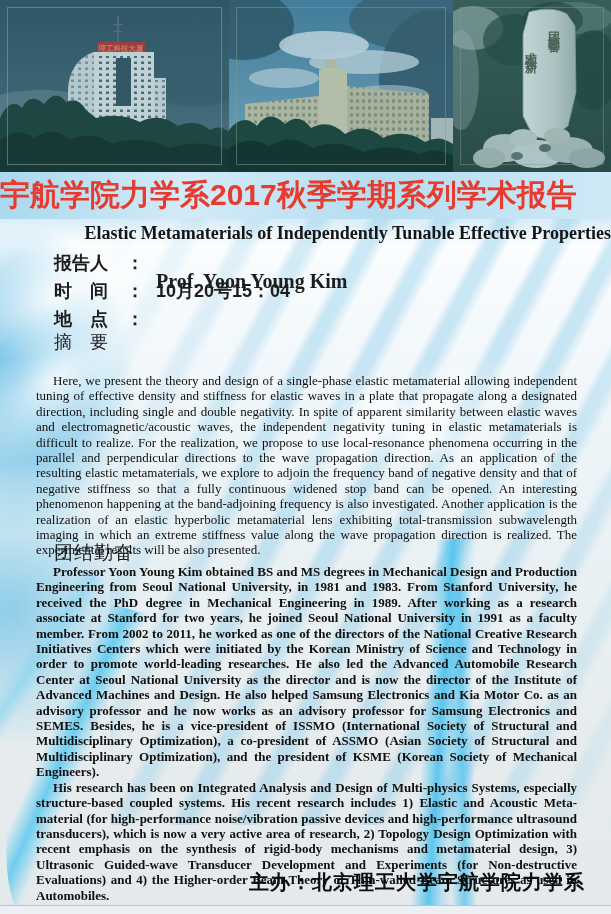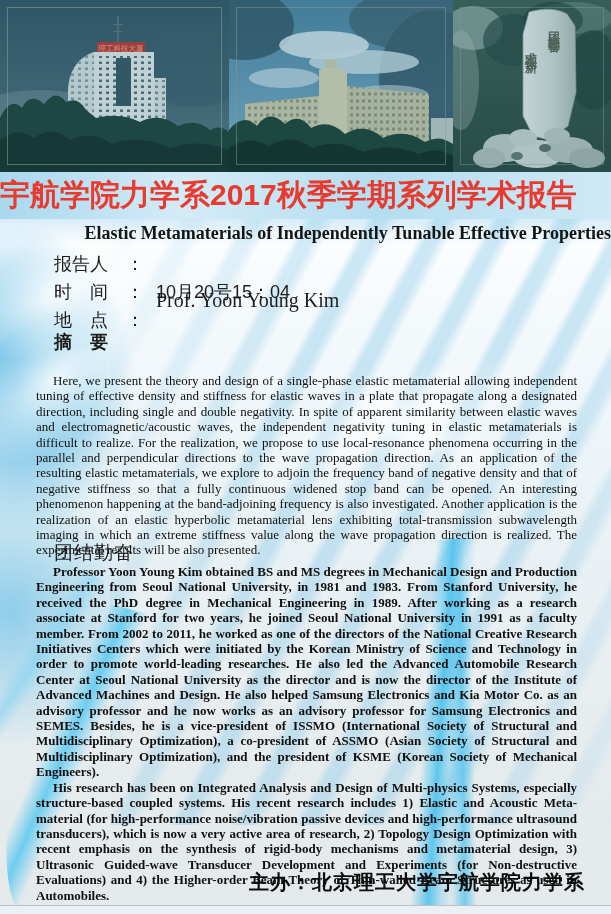--- a/index.html
+++ b/index.html
@@ -53,26 +53,26 @@
   .mon-col.left{left:69px;top:42px;}
   
   .title-band{position:absolute;top:172px;left:0;width:611px;height:47px;
     background:linear-gradient(90deg,#a9d8ee,#d4ebf7 30%,#b4ddf0 62%,#cfe9f6);}
   .series-title{position:absolute;top:176px;left:0;width:611px;box-sizing:border-box;
     font-size:30px;font-weight:bold;color:#e63b2e;white-space:nowrap;line-height:38px;}
   .talk-title{position:absolute;top:223px;left:0;width:611px;text-align:right;
     font-family:"Liberation Serif","DejaVu Serif",serif;font-weight:bold;font-size:18px;color:#151515;}
   
   .info-block{position:absolute;top:252px;left:54px;color:#1d1d1d;}
-  .info-row{display:flex;align-items:flex-start;height:22px;margin-bottom:6px;
-    font-size:18px;font-weight:normal;}
+  .info-row{display:flex;align-items:center;height:22px;margin-bottom:6px;
+    font-size:18px;font-weight:bold;}
   .info-label{display:inline-block;min-width:64px;}
   .info-colon{margin:0 12px 0 8px;}
   .val-serif{font-family:"Liberation Serif","DejaVu Serif",serif;font-size:20px;margin-top:37px;}
-  .abstract-heading{position:absolute;top:330px;left:54px;font-size:18px;font-weight:bold;color:#1d1d1d;}
+  .abstract-heading{position:absolute;top:330px;left:54px;font-size:18px;font-weight:normal;color:#1d1d1d;}
   
   .bodytext{position:absolute;left:36px;width:541px;
     font-family:"Liberation Serif","DejaVu Serif",serif;font-size:13px;line-height:15.4px;
     text-align:justify;color:#101010;}
   .bodytext p{margin:0;text-indent:17px;}
   .abstract-text{top:352px;margin-top:21px;}
   .bio-heading{position:absolute;top:540px;left:54px;font-size:19px;color:#1d1d1d;letter-spacing:1px;}
   .bio-text{top:564px;font-weight:bold;}
   
   .organizer{position:absolute;top:869px;left:0;width:611px;text-align:right;

